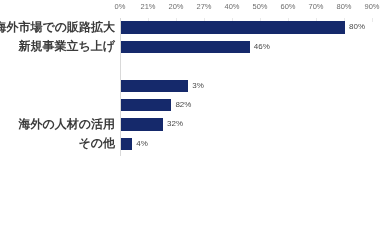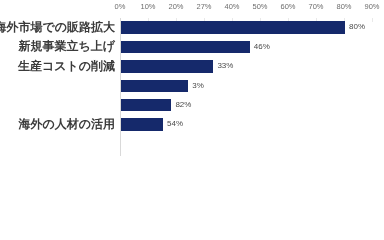--- a/index.html
+++ b/index.html
@@ -101,21 +101,21 @@
     white-space: nowrap;
   }
 </style>
 </head>
 <body>
 
 <div id="chart">
 
   <div class="axis-top">
     <span class="tick" style="left:0%">0%</span>
-    <span class="tick" style="left:11.111%">10%</span>
+    <span class="tick" style="left:11.111%">21%</span>
     <span class="tick" style="left:22.222%">20%</span>
     <span class="tick" style="left:33.333%">27%</span>
     <span class="tick" style="left:44.444%">40%</span>
     <span class="tick" style="left:55.556%">50%</span>
     <span class="tick" style="left:66.667%">60%</span>
     <span class="tick" style="left:77.778%">70%</span>
     <span class="tick" style="left:88.889%">80%</span>
     <span class="tick" style="left:100%">90%</span>
   </div>
 
@@ -139,37 +139,37 @@
       <div class="bar" style="width:88.89%"></div>
       <span class="val-label" style="left:88.89%">80%</span>
     </div>
 
     <div class="row" style="top:19.4px">
       <span class="cat-label">新規事業立ち上げ</span>
       <div class="bar" style="width:51.11%"></div>
       <span class="val-label" style="left:51.11%">46%</span>
     </div>
 
-    <div class="row" style="top:38.8px">
-      <span class="cat-label">生産コストの削減</span>
-      <div class="bar" style="width:36.67%"></div>
-      <span class="val-label" style="left:36.67%">33%</span>
-    </div>
 
     <div class="row" style="top:58.2px">
       <div class="bar" style="width:26.67%"></div>
       <span class="val-label" style="left:26.67%">3%</span>
     </div>
 
     <div class="row" style="top:77.6px">
       <div class="bar" style="width:20%"></div>
       <span class="val-label" style="left:20%">82%</span>
     </div>
 
     <div class="row" style="top:97px">
       <span class="cat-label">海外の人材の活用</span>
       <div class="bar" style="width:16.67%"></div>
-      <span class="val-label" style="left:16.67%">54%</span>
+      <span class="val-label" style="left:16.67%">32%</span>
     </div>
 
+    <div class="row" style="top:116.4px">
+      <span class="cat-label">その他</span>
+      <div class="bar" style="width:4.44%"></div>
+      <span class="val-label" style="left:4.44%">4%</span>
+    </div>
 
   </div>
 </div>
 
 </body></html>

